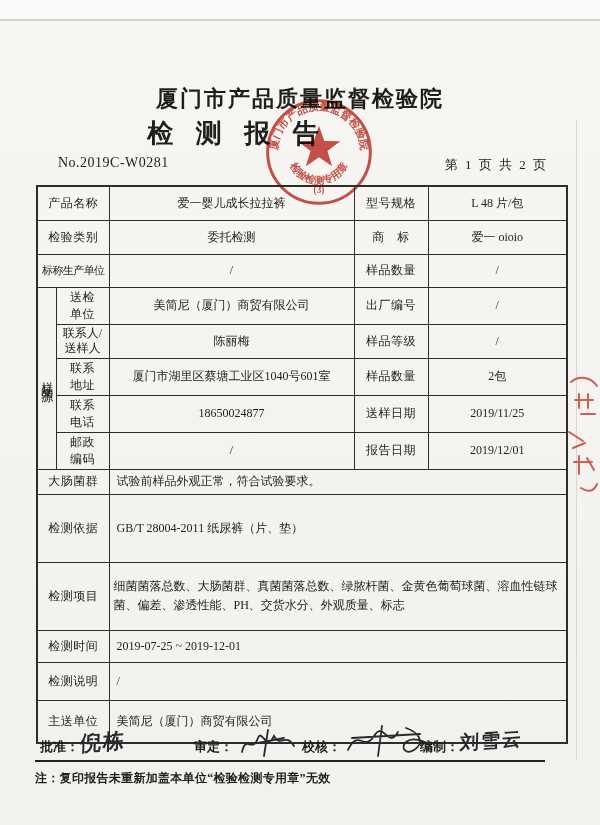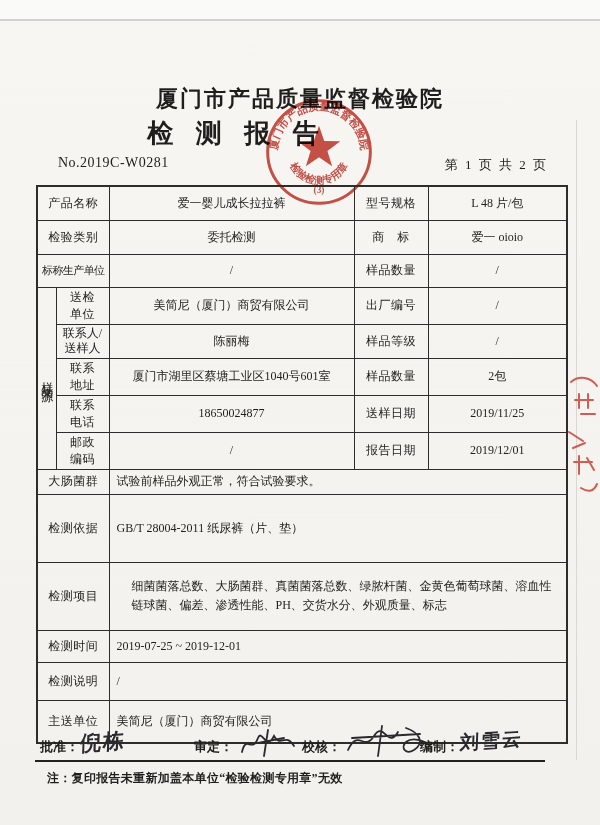--- a/index.html
+++ b/index.html
@@ -58,34 +58,34 @@
   .report-table{border:2px solid #2e2d2b;}
   td.lbl{text-align:center;letter-spacing:.5px;}
   td.lbl-tight{text-align:center;font-size:11px;letter-spacing:-.6px;padding:1px 0;}
   td.val-c{text-align:center;}
   td.val-l{text-align:left;padding-left:7px;}
   td.vert{
     writing-mode:vertical-rl;text-orientation:upright;
     text-align:center;letter-spacing:3px;font-size:12px;padding:0;
   }
   td.wrap2{text-align:center;line-height:1.25;word-break:break-all;padding:1px 2px;}
-  td.items{line-height:1.55;padding:3px 8px 3px 22px;margin-left:20px;}
+  td.items{line-height:1.55;padding:3px 8px 3px 4px;margin-left:20px;}
   .footer{position:absolute;left:36px;top:728px;width:540px;height:40px;}
   .f-lbl{position:absolute;font-size:13px;font-weight:bold;top:10px;text-align:right;}
   .sig-text{
     position:absolute;font-size:21px;font-weight:bold;color:#2a2a2e;
     transform:rotate(-4deg) skewX(-6deg);letter-spacing:2px;
   }
   .sig-svg{position:absolute;}
   .footer-rule{
     position:absolute;left:35px;top:760px;width:510px;height:2px;background:#23221f;
   }
   .footer-note{
     position:absolute;left:35px;top:770px;width:540px;
-    font-size:12px;font-weight:bold;letter-spacing:.3px;margin-left:12px;
+    font-size:12px;font-weight:bold;letter-spacing:.3px;
   }
   .edge-stamp{position:absolute;left:561px;top:370px;opacity:.85;}
 </style>
 </head>
 <body>
 
 <div class="paper">
   <div class="top-strip"></div>
   <div class="top-edge"></div>
   <div class="right-edge"></div>

